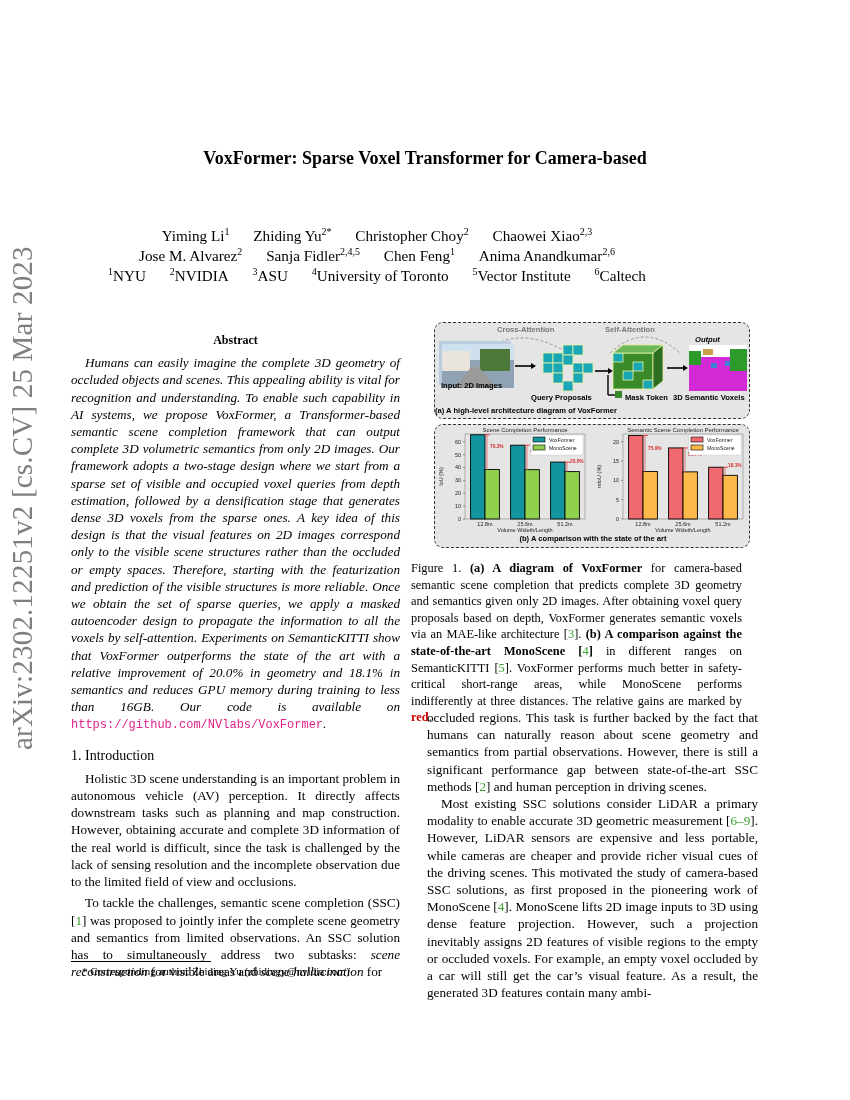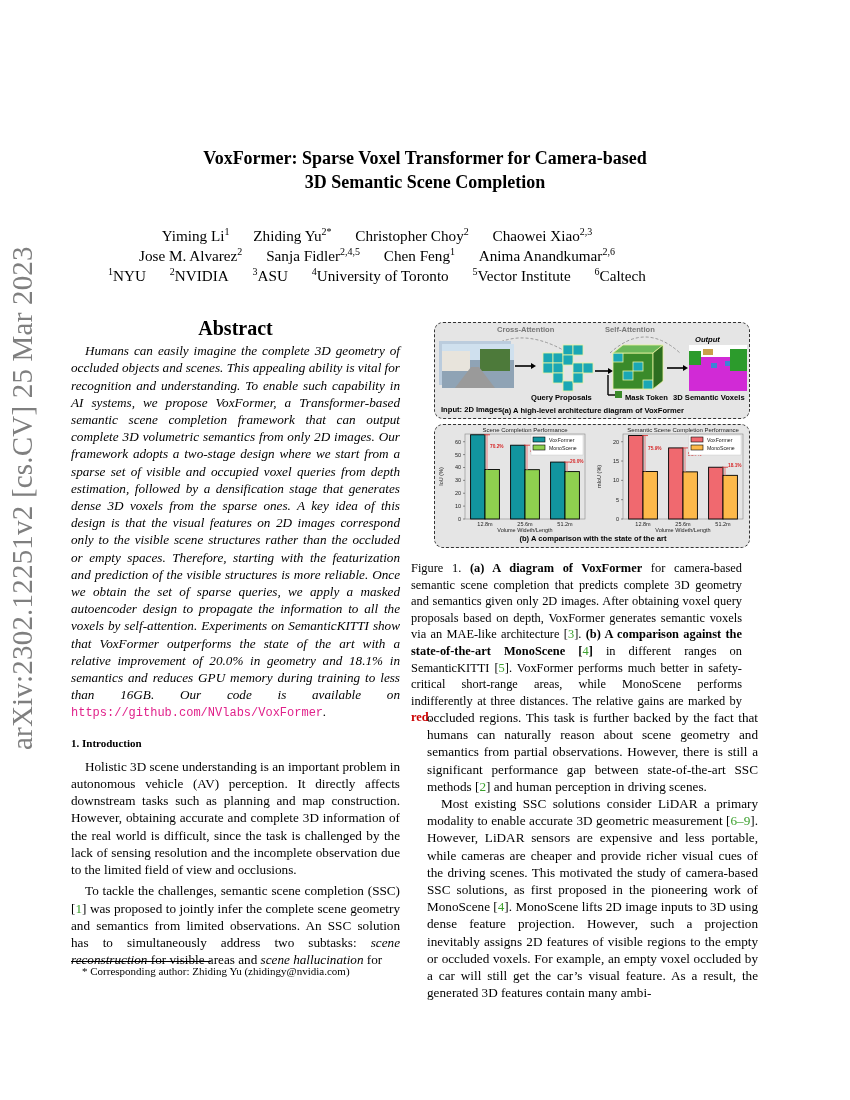--- a/index.html
+++ b/index.html
@@ -5,45 +5,44 @@
   html,body{margin:0;padding:0;background:#fff;}
   body{width:850px;height:1100px;position:relative;overflow:hidden;font-family:"Liberation Serif","DejaVu Serif",serif;color:#000;}
   .arxiv{position:absolute;left:6px;top:750px;transform-origin:0 0;transform:rotate(-90deg);font-family:"Liberation Serif",serif;font-size:29px;color:#7f7f7f;white-space:nowrap;letter-spacing:0.2px;}
   .title{position:absolute;top:146px;left:0;width:850px;text-align:center;font-weight:bold;font-size:18px;line-height:24px;}
   .authors{position:absolute;top:226px;left:0;width:754px;text-align:center;font-size:15.2px;line-height:20px;}
   .authors span.a{margin:0 10px;}
   sup{font-size:10px;line-height:0;}
   .col{position:absolute;font-size:13.2px;line-height:17.2px;text-align:justify;}
   .left{left:71px;width:329px;}
   .right{left:427px;width:331px;}
-  .abs-h{text-align:center;font-weight:bold;font-size:20px;margin:0 0 5px 0;}
+  .abs-h{text-align:center;font-weight:bold;font-size:12px;margin:12px 0 5px 0;}
   .italic{font-style:italic;}
   p{margin:0;text-indent:14px;}
   .link{font-family:"Liberation Mono",monospace;color:#e0218a;font-style:normal;font-size:12px;}
-  .sec-h{font-weight:bold;font-size:11px;margin:10px 0 6px 0;}
+  .sec-h{font-weight:normal;font-size:14px;margin:10px 0 6px 0;}
   .cite{color:#3aa02c;}
   .red{color:#c00;font-weight:bold;}
   .footnote-rule{position:absolute;left:71px;top:961px;width:140px;border-top:1px solid #000;}
   .footnote{position:absolute;left:82px;top:965px;font-size:11px;}
   .fig{position:absolute;left:434px;top:322px;width:316px;}
   .panel{border:1.3px dashed #333;border-radius:9px;position:relative;background:#e5e5e5;}
   .panel-a{height:95px;}
   .panel-b{height:122px;margin-top:5px;}
   .caption{position:absolute;left:411px;top:560px;width:331px;font-size:12.4px;line-height:16.6px;text-align:justify;}
   .lbl{position:absolute;font-family:"Liberation Sans",sans-serif;font-weight:bold;font-size:7.6px;white-space:nowrap;}
   .lbl.gray{color:#777;}
 </style>
 </head>
 <body>
 
 <div class="arxiv">arXiv:2302.12251v2  [cs.CV]  25 Mar 2023</div>
 
 <div class="title">
   <div>VoxFormer: Sparse Voxel Transformer for Camera-based</div>
-  <div>3D Semantic Scene Completion</div>
 </div>
 
 <div class="authors">
   <div>
     <span class="a"><span>Yiming Li</span><sup>1</sup></span>
     <span class="a"><span>Zhiding Yu</span><sup>2*</sup></span>
     <span class="a"><span>Christopher Choy</span><sup>2</sup></span>
     <span class="a"><span>Chaowei Xiao</span><sup>2,3</sup></span>
   </div>
   <div>
@@ -129,25 +128,25 @@
         <rect x="254" y="28" width="12" height="14" fill="#2c9b2c"></rect>
         <rect x="295" y="26" width="17" height="22" fill="#2c9b2c"></rect>
         <rect x="268" y="26" width="10" height="6" fill="#c8a04a"></rect>
         <rect x="276" y="40" width="6" height="5" fill="#3c84d6"></rect>
         <rect x="290" y="38" width="5" height="5" fill="#3c84d6"></rect>
       </g>
     </svg>
     <div class="lbl gray" style="left:62px;top:2px;">Cross-Attention</div>
     <div class="lbl gray" style="left:170px;top:2px;">Self-Attention</div>
     <div class="lbl" style="left:260px;top:12px;font-style:italic;">Output</div>
-    <div class="lbl" style="left:6px;top:82px;">Input: 2D Images</div>
+    <div class="lbl" style="left:6px;top:58px;">Input: 2D Images</div>
     <div class="lbl" style="left:96px;top:70px;">Query Proposals</div>
     <div class="lbl" style="left:190px;top:70px;">Mask Token</div>
     <div class="lbl" style="left:238px;top:70px;">3D Semantic Voxels</div>
-    <div class="lbl" style="left:0;width:316px;text-align:center;top:83px;">(a) A high-level architecture diagram of VoxFormer</div>
+    <div class="lbl" style="left:0;width:316px;top:83px;">(a) A high-level architecture diagram of VoxFormer</div>
   </div>
   <div class="panel panel-b">
     <svg id="chart0" width="158" height="110" style="position:absolute;left:0;top:0;">
         <text x="90" y="7" text-anchor="middle" style="font-family:&quot;Liberation Sans&quot;,sans-serif;font-size:6px;fill:#222;">Scene Completion Performance</text>
         <rect x="30" y="9" width="120" height="85" fill="none" stroke="#888" stroke-width="0.6"></rect>
         <line x1="28" x2="30" y1="94" y2="94" stroke="#333" stroke-width="0.5"></line>
         <text x="26" y="96" text-anchor="end" style="font-family:&quot;Liberation Sans&quot;,sans-serif;font-size:5.5px;fill:#222;">0</text>
         <line x1="28" x2="30" y1="81.12121212121212" y2="81.12121212121212" stroke="#333" stroke-width="0.5"></line>
         <text x="26" y="83.12121212121212" text-anchor="end" style="font-family:&quot;Liberation Sans&quot;,sans-serif;font-size:5.5px;fill:#222;">10</text>
         <line x1="28" x2="30" y1="68.24242424242425" y2="68.24242424242425" stroke="#333" stroke-width="0.5"></line>

